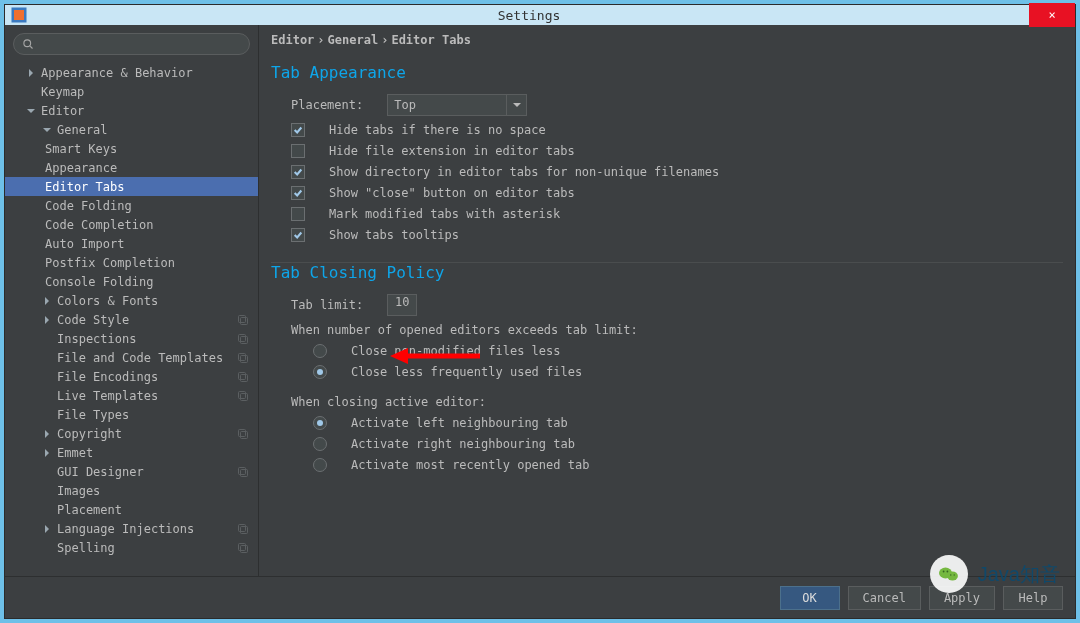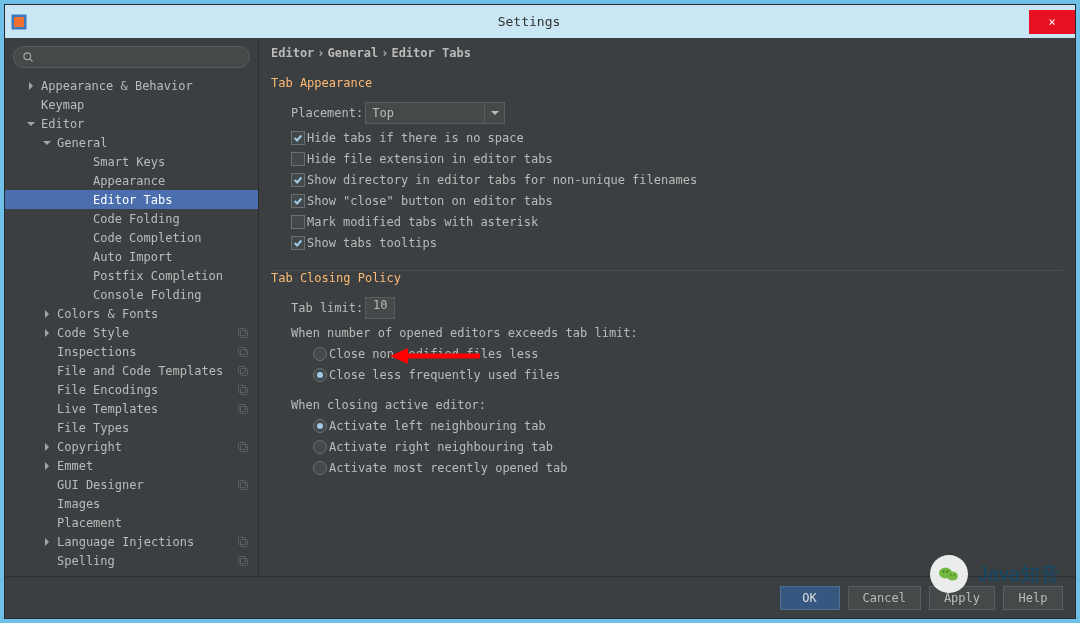--- a/index.html
+++ b/index.html
@@ -1,44 +1,44 @@
 <!DOCTYPE html>
 <html><head>
 <meta charset="utf-8">
 <style>
   *{box-sizing:border-box;margin:0;padding:0;font-family:Consolas,Menlo,monospace;font-size:12px}
   html,body{width:1080px;height:623px;background:#6ec0e8;overflow:hidden}
   .window{position:absolute;inset:4px;background:#3c3f41;display:flex;flex-direction:column;border:1px solid #2b2b2b}
-  .titlebar{height:33px;background:#c9e6f5;display:flex;align-items:center;color:#333;font-family:"Segoe UI",sans-serif}
+  .titlebar{height:20px;background:#c9e6f5;display:flex;align-items:center;color:#333;font-family:"Segoe UI",sans-serif}
   .titlebar .app-icon{width:20px;height:20px;margin-left:4px;display:flex;align-items:center;justify-content:center}
   .titlebar .title{flex:1;text-align:center;color:#333;font-size:13px}
   .titlebar .close{width:46px;height:24px;background:#e81123;display:flex;align-items:center;justify-content:center;color:#fff;font-size:14px}
   .body{flex:1;display:flex;min-height:0}
   .sidebar{width:254px;background:#3c3f41;border-right:1px solid #2d2f30;display:flex;flex-direction:column;padding-top:8px}
   .search{margin:0 8px 8px;display:flex;align-items:center;background:#44494a;border:1px solid #5a5d5e;border-radius:11px;height:22px;padding:0 8px}
   .search svg{width:12px;height:12px;fill:none;stroke:#a6a6a6;stroke-width:1.5}
   .tree{flex:1;overflow:auto}
   .tree-item{display:flex;align-items:center;height:19px;color:#bbbbbb;cursor:default;position:relative;white-space:nowrap}
   .tree-item.selected{background:#4b6eaf;color:#fff}
   .tree-item.selected .label{color:#fff}
   .tree-item .arrow{width:12px;height:12px;margin-right:4px;display:inline-flex;align-items:center;justify-content:center}
   .tree-item .arrow svg{width:8px;height:8px;fill:#9aa7b0}
   .tree-item .label{color:#bbbbbb}
   .badge{position:absolute;right:8px;width:14px;height:14px;display:flex;align-items:center;justify-content:center;opacity:.5}
   .badge svg{width:12px;height:12px;fill:#7a7f81;stroke:#7a7f81}
   .lvl0{padding-left:20px}
   .lvl1{padding-left:36px}
-  .lvl2{padding-left:72px}
+  .lvl2{padding-left:24px}
   .content{flex:1;display:flex;flex-direction:column;min-width:0}
   .breadcrumb{height:30px;display:flex;align-items:center;padding:0 12px;color:#bbbbbb;font-weight:bold}
   .breadcrumb .sep{margin:0 3px;color:#bbbbbb}
   .panel{flex:1;padding:0 12px;color:#bbbbbb;overflow:auto}
-  .group-title{color:#fdba74;margin:8px 0 12px;font-size:12px}
+  .group-title{color:#0ea5e9;margin:8px 0 12px;font-size:16px}
   .group-title.topline{border-top:1px solid #4a4d4e;padding-top:0;margin-top:20px}
-  .row{display:flex;align-items:center;margin:7px 0 7px 20px;gap:2px}
+  .row{display:flex;align-items:center;margin:7px 0 7px 20px;gap:24px}
   .row.sub{}
   .row.subr{margin-left:42px}
   .row.more{margin-left:20px}
   .chk{width:14px;height:14px;border:1px solid #6b6f71;background:#43494a;display:inline-flex;align-items:center;justify-content:center}
   .chk.checked svg{width:10px;height:10px;stroke:#a0c8e8;stroke-width:2.5;fill:none}
   .lbl{color:#bbbbbb}
   .select{width:120px;height:22px;background:#44494a;border:1px solid #5a5d5e;display:flex;align-items:center;padding:0 6px;color:#bbbbbb}
   .select-btn{width:20px;height:22px;background:#44494a;border:1px solid #5a5d5e;border-left:none;display:flex;align-items:center;justify-content:center}
   .select-btn svg{width:8px;height:8px;fill:#bbbbbb}
   .input{width:30px;height:22px;background:#44494a;border:1px solid #5a5d5e;color:#bbbbbb;text-align:center}

